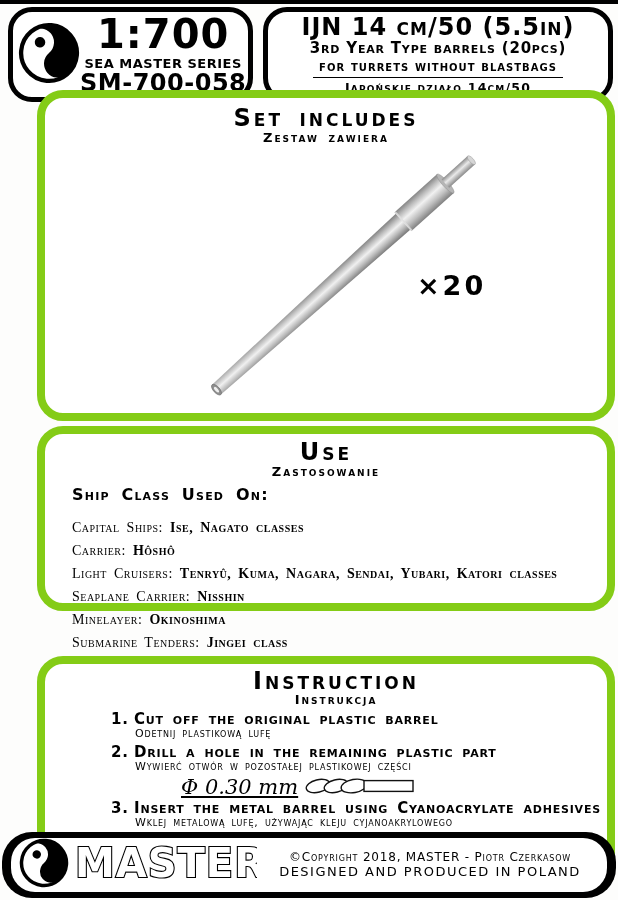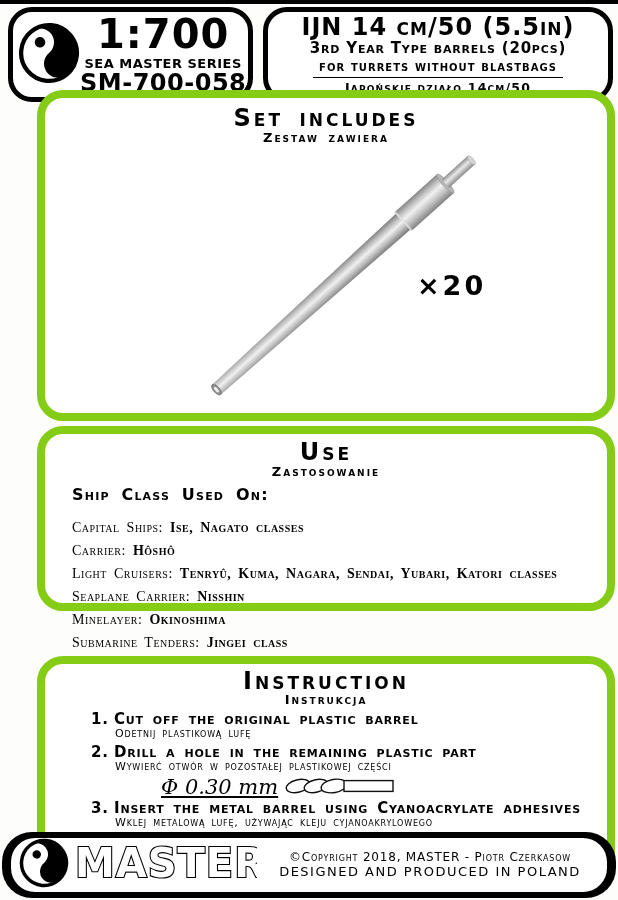--- a/index.html
+++ b/index.html
@@ -44,21 +44,21 @@
   .barrel-svg{position:absolute;left:0;top:0;width:606px;height:323px;}
   .qty{position:absolute;left:372px;top:172px;font-size:27px;font-weight:700;letter-spacing:3px;}
 
   #sec-use{top:426px;height:185px;padding-top:6px;}
   .use-rows{margin:6px 0 0 27px;}
   .use-heading{font-size:16px;font-weight:600;font-variant:small-caps;letter-spacing:1.2px;word-spacing:5px;margin-bottom:15px;}
   .use-row{font-size:14px;font-variant:small-caps;letter-spacing:.5px;word-spacing:3px;margin-bottom:6px;line-height:17px;white-space:nowrap;font-family:Liberation Serif, serif;}
   .use-row .lbl{font-weight:400;margin-right:7px;}
   .use-row .val{font-weight:700;}
 
-  #sec-instr{top:656px;height:223px;padding-top:5px;}
+  #sec-instr{top:656px;height:223px;padding-top:5px;padding-left:20px;}
   #sec-instr .sec-title{line-height:24px;}
   #sec-instr .sec-sub{line-height:13px;}
   .steps{margin:5px 0 0 46px;}
   .step-line{font-size:15px;font-weight:600;font-variant:small-caps;letter-spacing:.8px;word-spacing:3px;line-height:16px;white-space:nowrap;}
   .step-num{display:inline-block;width:23px;}
   .step-pl{font-size:11px;font-weight:400;font-variant:small-caps;letter-spacing:.8px;word-spacing:2px;line-height:12px;margin:1px 0 4px 24px;white-space:nowrap;}
   .drill-row{display:flex;align-items:center;gap:6px;margin:1px 0 2px 70px;height:21px;text-decoration:underline;}
   .drill-label{font-family:"DejaVu Serif","Liberation Serif",serif;font-style:italic;font-size:21px;line-height:1;}
 
   

